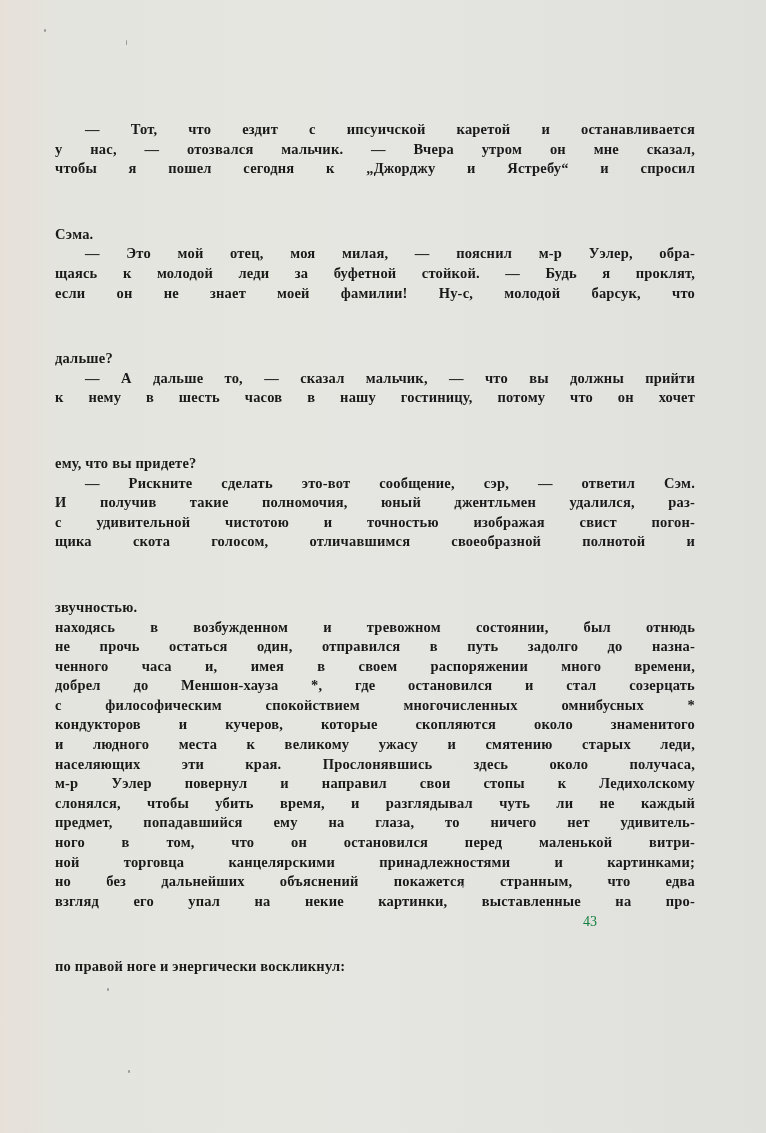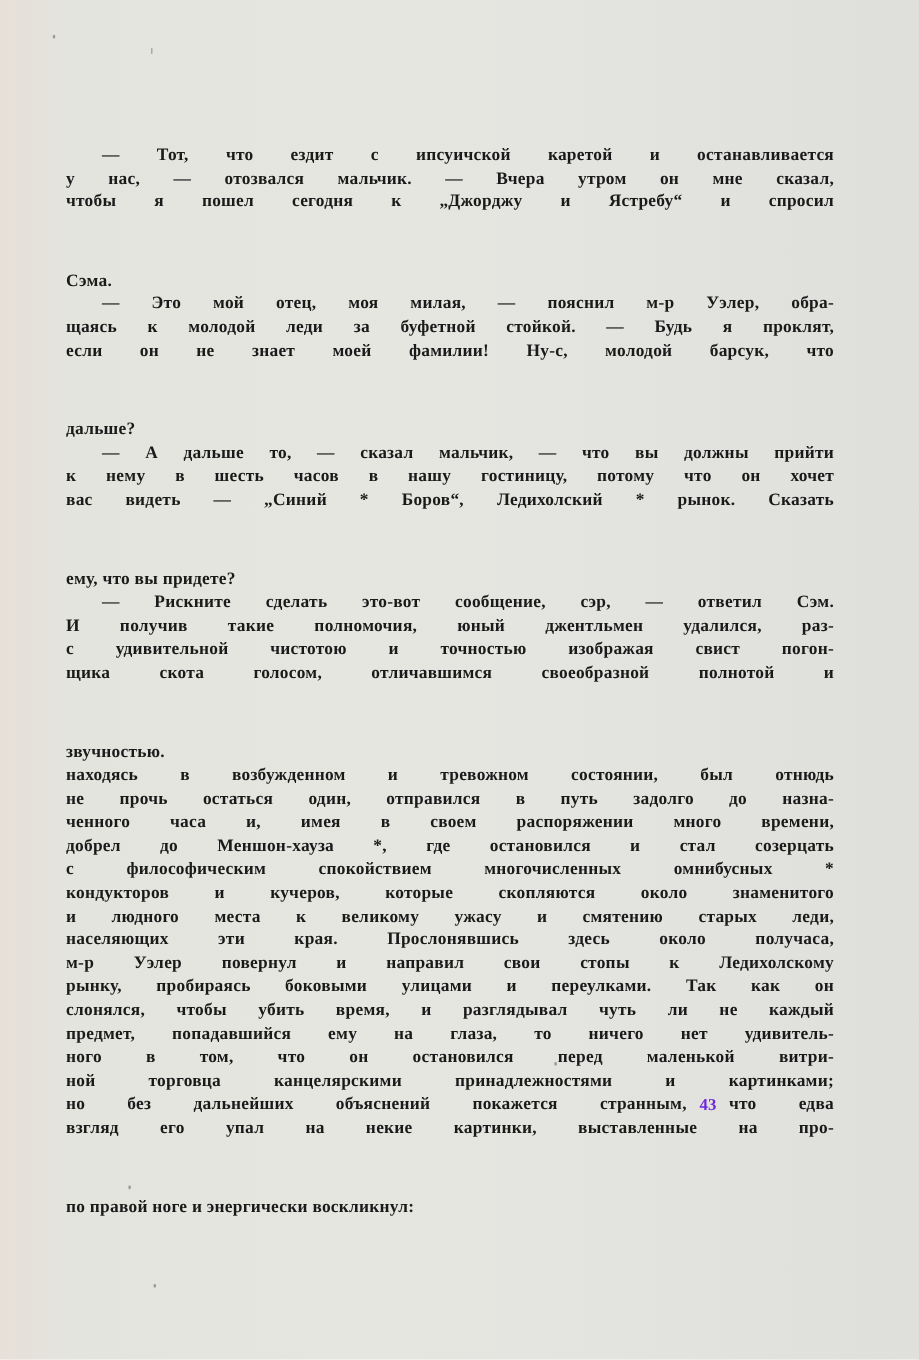--- a/index.html
+++ b/index.html
@@ -46,22 +46,22 @@
   }
   .line-inner {
     display: block;
     white-space: normal;
   }
   .page-number {
     position: absolute;
     left: 583px;
     top: 914px;
     font-size: 14px;
-    font-weight: 700;
-    color: #6d28d9;
+    font-weight: 400;
+    color: #15803d;
   }
   .speck {
     position: absolute;
     width: 2px; height: 3px;
     background: #9a9a9a;
     border-radius: 1px;
   }
 </style>
 </head>
 <body>
@@ -90,23 +90,20 @@
         <span class="line-inner">если он не знает моей фамилии! Ну-с, молодой барсук, что</span>
       </div>
       <div class="line last">
         <span class="line-inner">дальше?</span>
       </div>
       <div class="line indent">
         <span class="line-inner">— А дальше то, — сказал мальчик, — что вы должны прийти</span>
       </div>
       <div class="line">
         <span class="line-inner">к нему в шесть часов в нашу гостиницу, потому что он хочет</span>
-      </div>
-      <div class="line">
-        <span class="line-inner">вас видеть — „Синий * Боров“, Ледихолский * рынок. Сказать</span>
       </div>
       <div class="line last">
         <span class="line-inner">ему, что вы придете?</span>
       </div>
       <div class="line indent">
         <span class="line-inner">— Рискните сделать это-вот сообщение, сэр, — ответил Сэм.</span>
       </div>
       <div class="line">
         <span class="line-inner">И получив такие полномочия, юный джентльмен удалился, раз-</span>
       </div>
@@ -140,23 +137,20 @@
       <div class="line">
         <span class="line-inner">и людного места к великому ужасу и смятению старых леди,</span>
       </div>
       <div class="line">
         <span class="line-inner">населяющих эти края. Прослонявшись здесь около получаса,</span>
       </div>
       <div class="line">
         <span class="line-inner">м-р Уэлер повернул и направил свои стопы к Ледихолскому</span>
       </div>
       <div class="line">
-        <span class="line-inner">рынку, пробираясь боковыми улицами и переулками. Так как он</span>
-      </div>
-      <div class="line">
         <span class="line-inner">слонялся, чтобы убить время, и разглядывал чуть ли не каждый</span>
       </div>
       <div class="line">
         <span class="line-inner">предмет, попадавшийся ему на глаза, то ничего нет удивитель-</span>
       </div>
       <div class="line">
         <span class="line-inner">ного в том, что он остановился перед маленькой витри-</span>
       </div>
       <div class="line">
         <span class="line-inner">ной торговца канцелярскими принадлежностями и картинками;</span>

